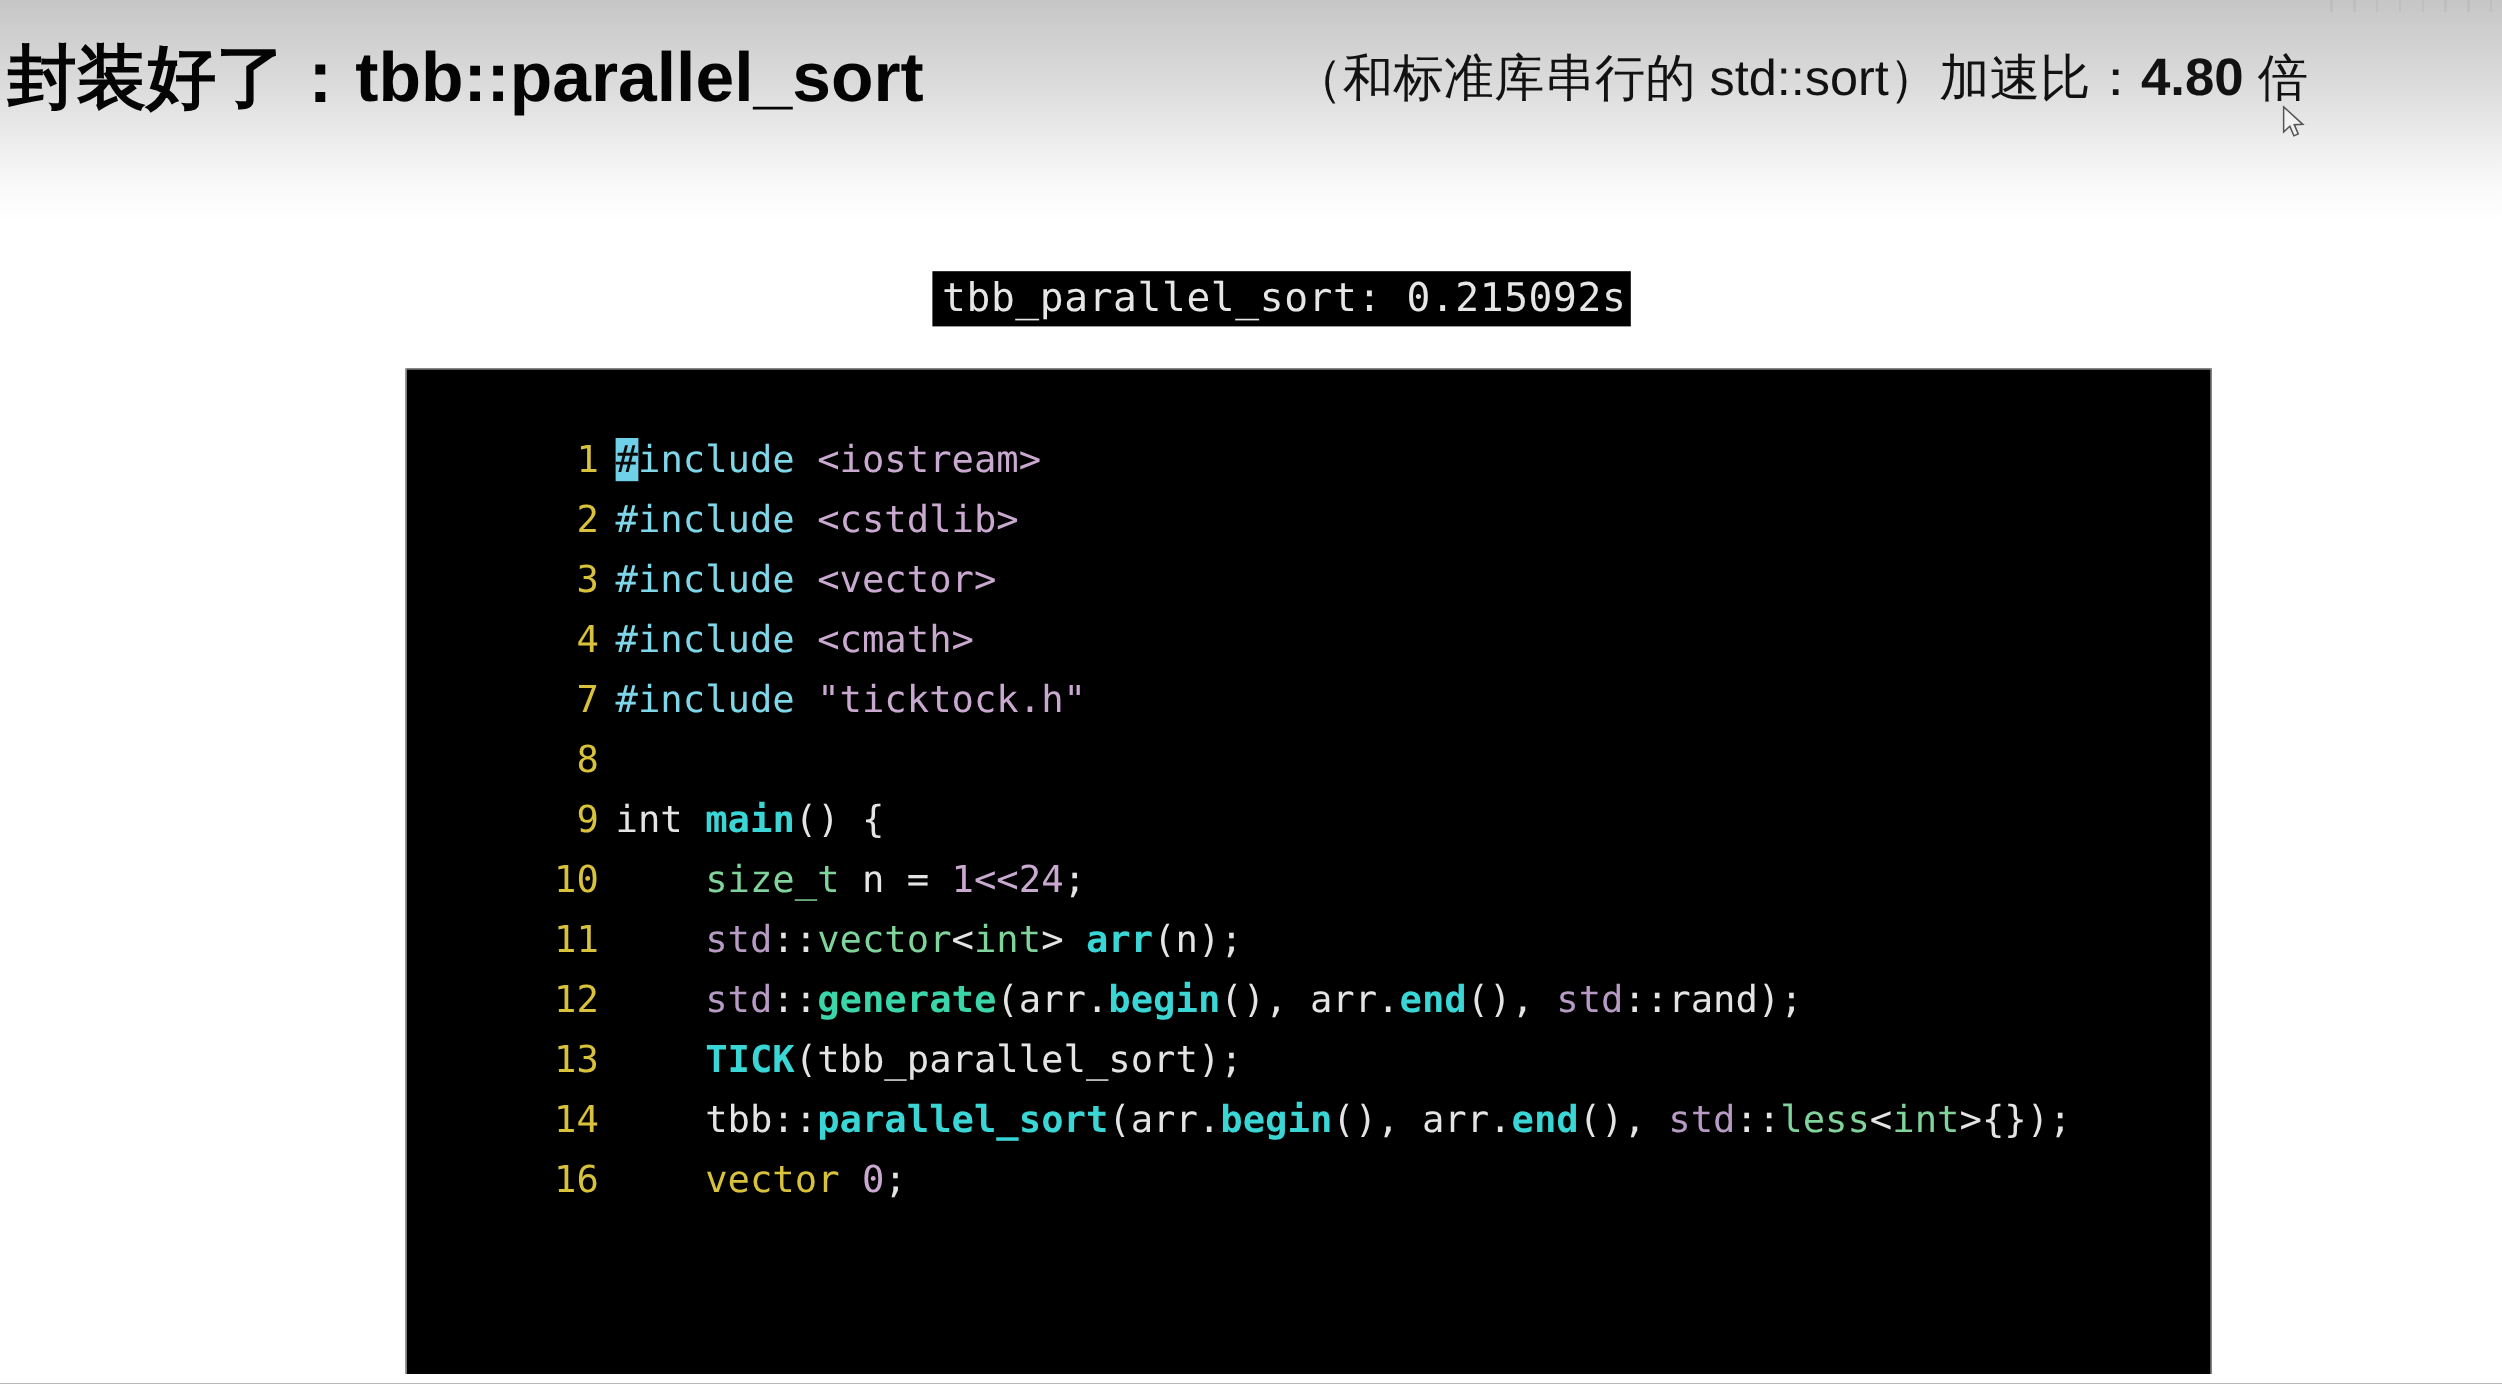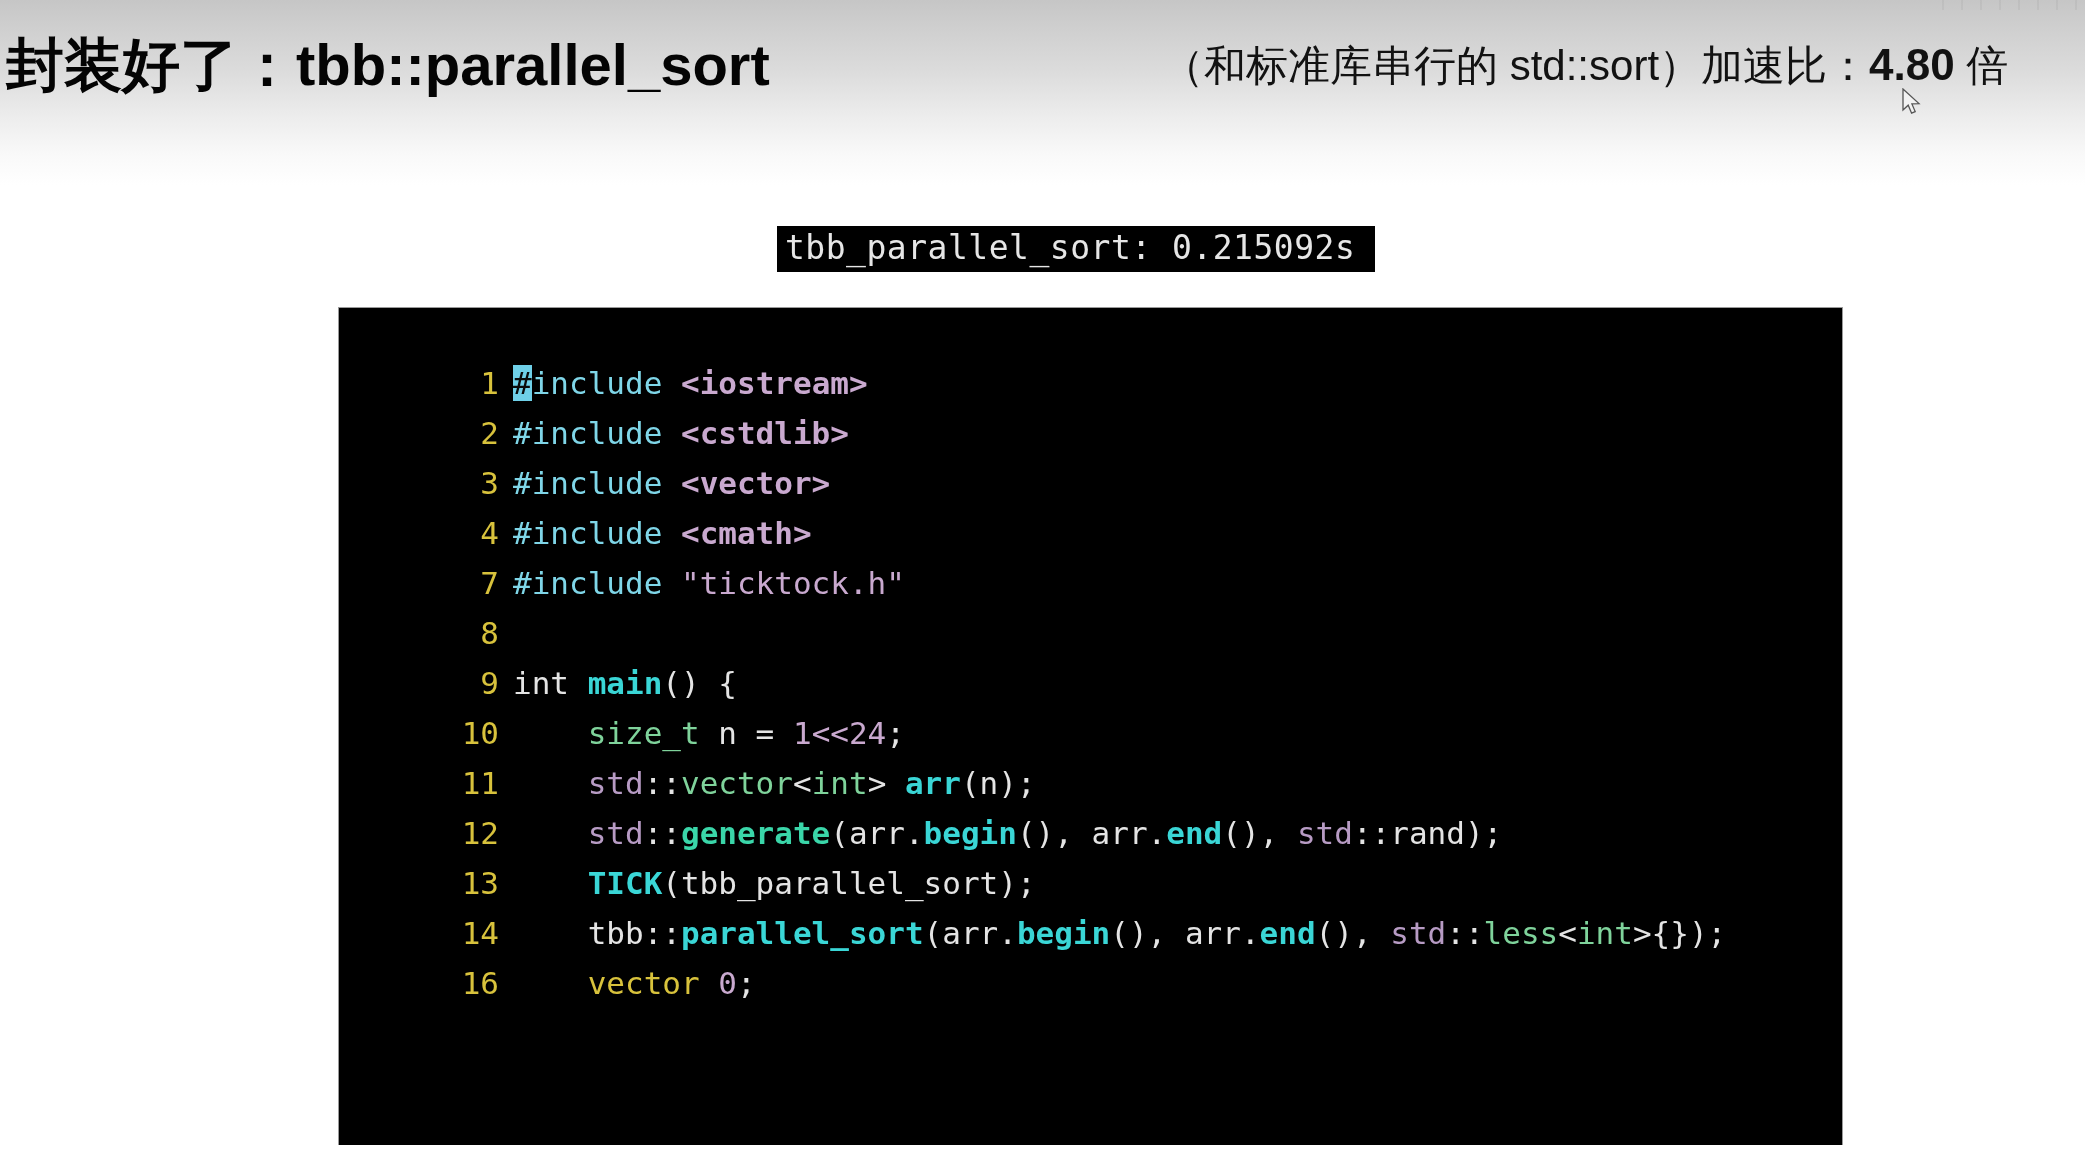--- a/index.html
+++ b/index.html
@@ -47,38 +47,38 @@
     top: 0px;
     font-size: 58px;
     font-weight: bold;
     color: #040404;
     letter-spacing: 0px;
     line-height: 78px;
   }
 
   .subtitle {
     position: absolute;
-    left: 1162px;
+    left: 1077px;
     top: 4px;
     font-size: 42px;
     font-weight: normal;
     color: #121212;
     line-height: 70px;
   }
   .subtitle .num {
     font-weight: bold;
     font-size: 44px;
   }
 
   
   .output-banner {
     position: absolute;
     left: 777px;
     top: 226px;
-    padding: 4px 20px 6px 8px;
+    padding: 4px 4px 6px 8px;
     background: #000000;
     color: #e6e6e6;
     font-family: "DejaVu Sans Mono", "Liberation Mono", monospace;
     font-size: 33px;
     line-height: 36px;
     letter-spacing: 0.5px;
     white-space: pre;
   }
 
   
@@ -110,21 +110,21 @@
     text-align: right;
     color: #d8c23c;
     padding-right: 14px;
     user-select: none;
   }
 
   .code-text { color: #e4e4e4; }
 
   
   .t-pre     { color: #7fd6e8; margin-top: 33px; }   
-  .t-header  { color: #c9a9cf; font-weight: bold; }   
+  .t-header  { color: #c9a9cf; }   
   .t-str     { color: #c9a9cf; }   
   .t-type    { color: #7fd39b; }   
   .t-ns      { color: #b79bc4; }   
   .t-func    { color: #3ad6d6; font-weight: bold; }  
   .t-func2   { color: #3ad6a9; font-weight: bold; }  
   .t-num     { color: #c9a9cf; }   
   .t-kw      { color: #d8c23c; }   
   .t-plain   { color: #e4e4e4; }
 
   .cursor-cell {

